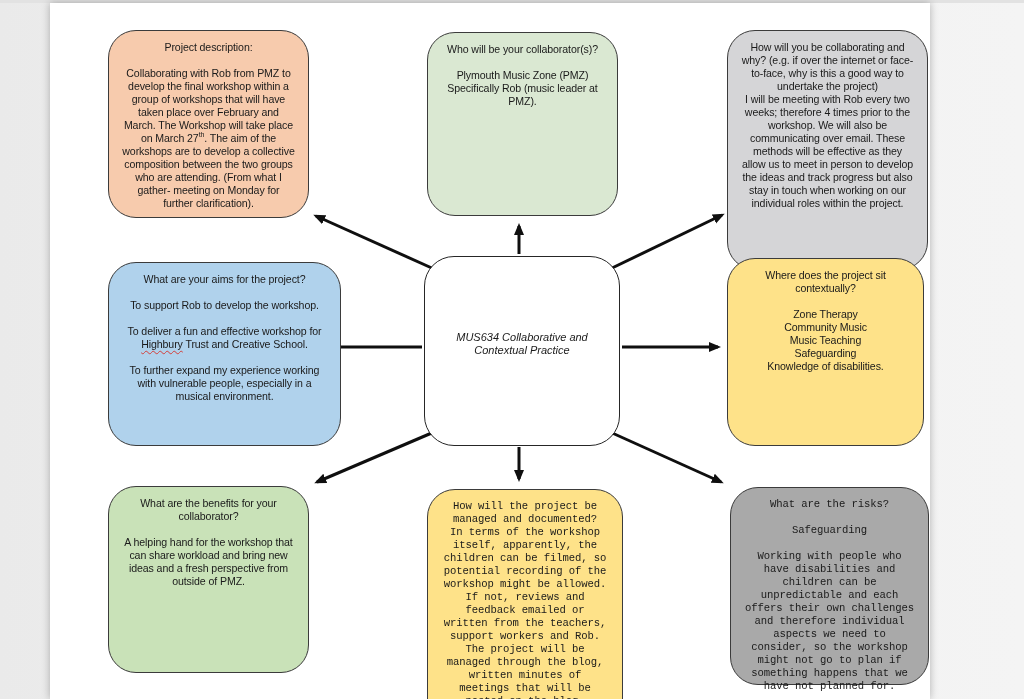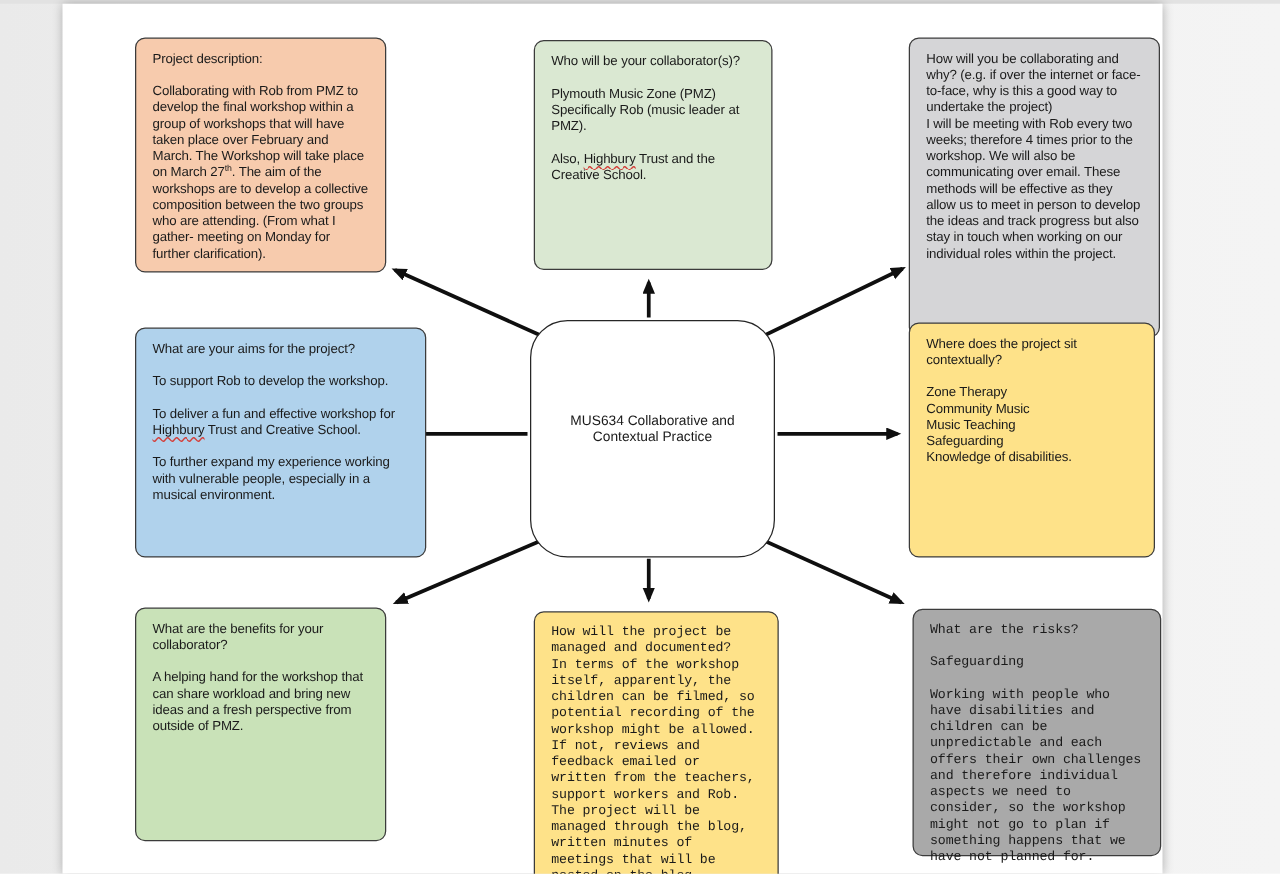--- a/index.html
+++ b/index.html
@@ -8,33 +8,33 @@
     background:linear-gradient(90deg,#eaeaea 0%,#f0f0f0 40%,#f4f4f4 100%);
     font-family:"Liberation Sans",sans-serif;color:#1a1a1a;
   }
   .top-strip{position:absolute;left:0;top:0;width:1024px;height:3px;background:#e2e2e2;}
   .page{
     position:absolute;left:50px;top:3px;width:880px;height:696px;
     background:#ffffff;box-shadow:0 0 8px rgba(0,0,0,0.28);
   }
   .node{
     position:absolute;box-sizing:border-box;
-    border:1px solid #3b3b3b;border-radius:8px;
+    border:1px solid #3b3b3b;border-radius:28px;
     padding:10px 13px 8px 13px;
-    font-size:10.6px;line-height:13px;letter-spacing:-0.1px;
+    font-size:10.6px;line-height:13px;letter-spacing:-0.1px;text-align:center;
   }
   .node p{margin:0;}
   .node p.gap{margin-top:13px;}
   .center-node{
     position:absolute;box-sizing:border-box;background:#ffffff;
     border:1.5px solid #262626;border-radius:30px;
     display:flex;align-items:center;justify-content:center;text-align:center;
     font-size:11px;line-height:13.5px;
   }
-  .center-label{width:162px;padding-bottom:14px;}
+  .center-label{width:162px;padding-bottom:14px;font-style:italic;}
   sup{font-size:7px;line-height:0;vertical-align:super;}
   .misspelled{
     text-decoration-line:underline;text-decoration-style:wavy;
     text-decoration-color:#d43f3a;text-decoration-thickness:1px;
     text-underline-offset:2px;
   }
   .arrows{position:absolute;left:0;top:0;width:1024px;height:699px;}
   .arrows line{stroke:#0f0f0f;stroke-width:3;}
 </style>
 </head>
@@ -62,21 +62,20 @@
 
   <div class="node" style="left: 108px; top: 30px; width: 201px; height: 188px; background: rgb(247, 203, 173);">
     <p>Project description:</p>
     <p class="gap"><span>Collaborating with Rob from PMZ to develop the final workshop within a group of workshops that will have taken place over February and March. The Workshop will take place on March 27</span><sup>th</sup><span>. The aim of the workshops are to develop a collective composition between the two groups who are attending.  (From what I gather- meeting on Monday for further clarification).</span></p>
   </div>
 
   <div class="node" style="left: 427px; top: 32px; width: 191px; height: 184px; background: rgb(218, 232, 210);">
     <p>Who will be your collaborator(s)?</p>
     <p class="gap">Plymouth Music Zone (PMZ)</p>
     <p>Specifically Rob (music leader at PMZ).</p>
-    <p class="gap"><span>Also, </span><span class="misspelled">Highbury</span><span> Trust and the Creative School.</span></p>
   </div>
 
   <div class="node" style="left: 727px; top: 30px; width: 201px; height: 240px; background: rgb(213, 213, 215);">
     <p>How will you be collaborating and why? (e.g. if over the internet or face-to-face, why is this a good way to undertake the project)</p>
     <p>I will be meeting with Rob every two weeks; therefore 4 times prior to the workshop. We will also be communicating over email. These methods will be effective as they allow us to meet in person to develop the ideas and track progress but also stay in touch when working on our individual roles within the project.</p>
   </div>
 
   <div class="node" style="left: 108px; top: 262px; width: 233px; height: 184px; background: rgb(176, 210, 236);">
     <p>What are your aims for the project?</p>
     <p class="gap">To support Rob to develop the workshop.</p>

